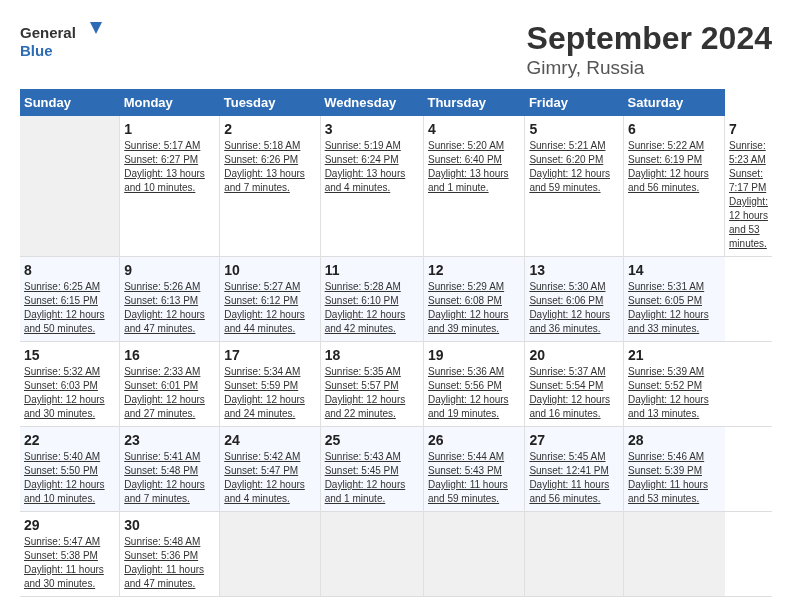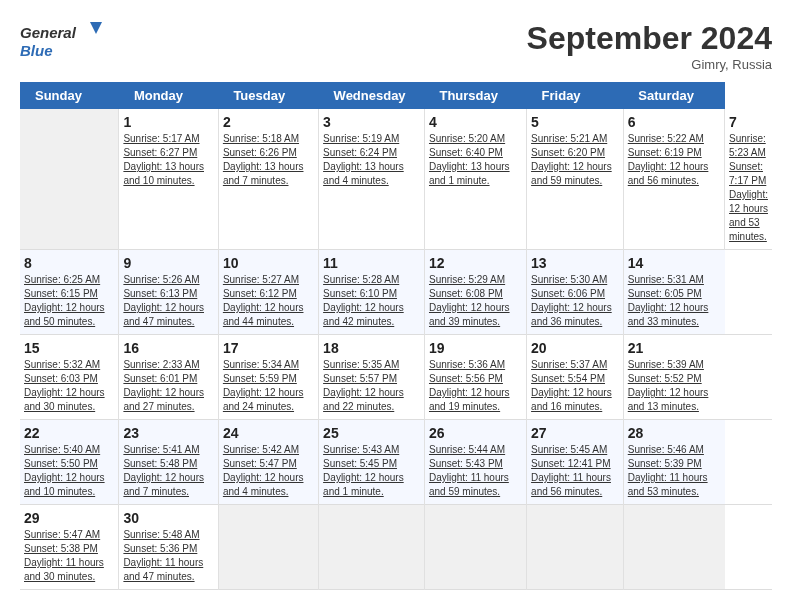--- a/index.html
+++ b/index.html
@@ -13,43 +13,42 @@
     .header {
       display: flex;
       justify-content: space-between;
       align-items: flex-start;
       margin-bottom: 10px;
     }
     .logo {
       display: flex;
       align-items: center;
       gap: 4px;
-      font-style: italic;
     }
     .title-block {
-      text-align: right;
+      text-align: left;
     }
     .month-title {
       font-size: 32px;
       font-weight: bold;
       color: #333;
     }
     .location {
-      font-size: 13px;
+      font-size: 19px;
       color: #555;
     }
     table {
       width: 100%;
       border-collapse: collapse;
       font-size: 10.5px;
     }
     thead th {
       background-color: #2d6bb5;
       color: white;
-      padding: 6px 15px;
+      padding: 6px 4px;
       text-align: left;
       font-size: 13px;
       font-weight: bold;
     }
     tbody tr {
       border-bottom: 1px solid #ddd;
     }
     tbody td {
       vertical-align: top;
       padding: 5px 4px;

